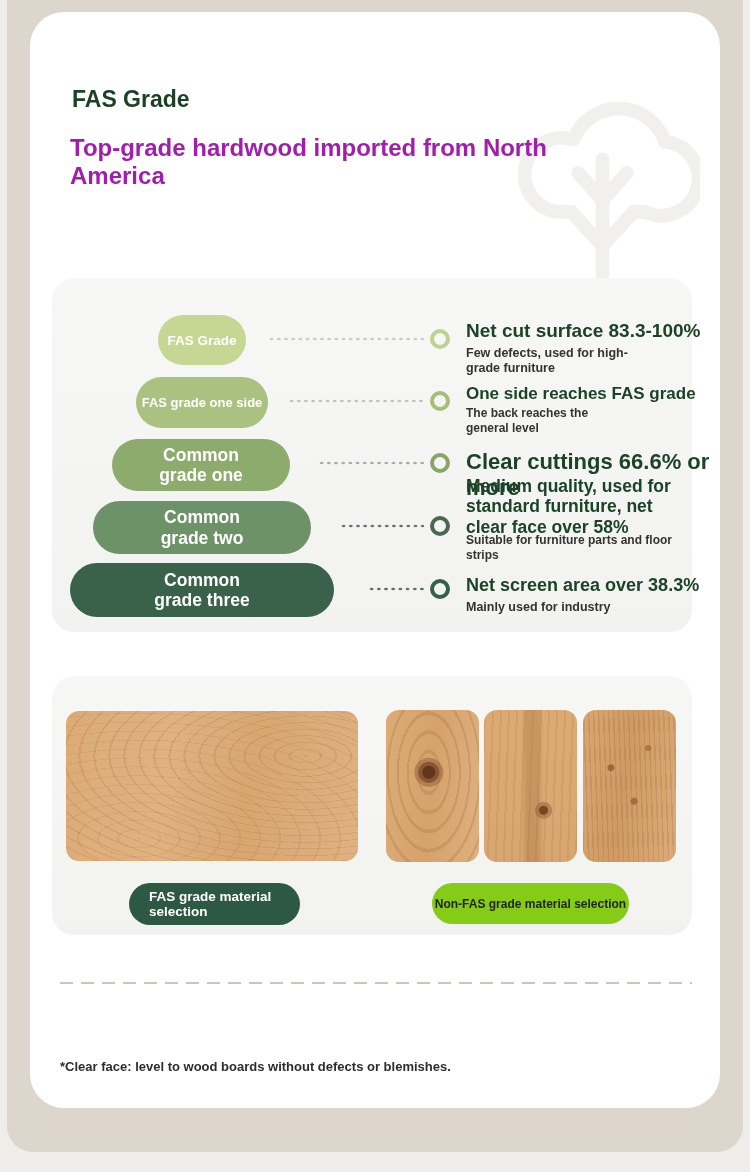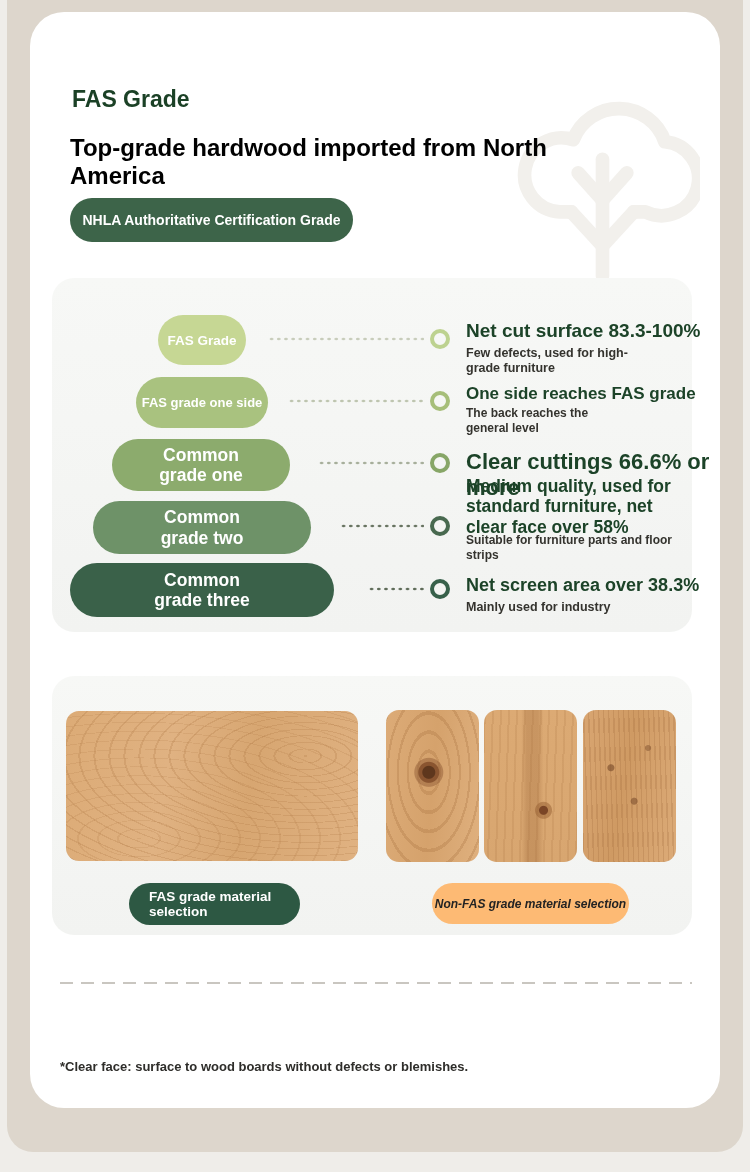--- a/index.html
+++ b/index.html
@@ -8,21 +8,21 @@
   .beige{position:absolute;left:7px;right:7px;top:0;height:1152px;
          background:#ddd6cc;border-radius:0 0 26px 26px;}
   .maincard{position:absolute;left:30px;top:12px;width:690px;height:1096px;
             background:#ffffff;border-radius:34px;}
   .abs{position:absolute;}
   .preline{white-space:pre-line;}
 
   
   .kicker{left:72px;top:86px;font-size:23px;font-weight:bold;color:#1b4126;}
   .title{left:70px;top:134px;width:480px;font-size:24px;line-height:1.18;
-         font-weight:bold;color:#000000;}
+         font-weight:bold;color:#a21caf;}
   .badge{left:70px;top:198px;width:283px;height:44px;border-radius:22px;
          background:#3d6449;color:#ffffff;font-size:14px;font-weight:bold;
          display:flex;align-items:center;justify-content:center;}
   .tree{left:505px;top:58px;}
 
   
   .panel{left:52px;width:640px;border-radius:22px;
          background:linear-gradient(180deg,#f7f8f6 0%,#f2f3f1 100%);}
   .panel.diagram{top:278px;height:354px;}
   .panel.materials{top:676px;height:259px;}
@@ -86,22 +86,22 @@
       radial-gradient(circle at 55% 60%,rgba(110,65,35,.5) 0 3px,rgba(0,0,0,0) 4px),
       radial-gradient(circle at 70% 25%,rgba(110,65,35,.4) 0 2.5px,rgba(0,0,0,0) 3.5px),
       repeating-linear-gradient(88deg,rgba(150,95,50,.22) 0 1.5px,rgba(0,0,0,0) 1.5px 5px),
       linear-gradient(100deg,#d9a672,#cf9a63 45%,#dcab78);}
 
   
   .fas-label{left:129px;top:883px;width:171px;height:42px;border-radius:21px;
       background:#2d5843;color:#fff;font-size:13.5px;font-weight:bold;line-height:1.12;
       display:flex;align-items:center;box-sizing:border-box;padding-left:20px;text-align:left;}
   .nonfas-label{left:432px;top:883px;width:197px;height:41px;border-radius:20.5px;
-      background:#fdba74;color:#232323;font-size:12px;font-weight:bold;
-      display:flex;align-items:center;justify-content:center;font-style:italic;}
+      background:#84cc16;color:#232323;font-size:12px;font-weight:bold;
+      display:flex;align-items:center;justify-content:center;}
 
   
   .divider{left:60px;top:982px;width:632px;height:2px;
       background:repeating-linear-gradient(90deg,#c9c6c0 0 13px,rgba(0,0,0,0) 13px 21px);}
   .fn1{left:60px;top:1000px;width:668px;font-size:14px;font-weight:bold;
       color:#2e2d2a;line-height:1.26;}
   .fn2{left:60px;top:1059px;width:668px;font-size:13px;font-weight:bold;color:#2e2d2a;}
 </style>
 </head>
 <body>
@@ -115,21 +115,20 @@
       <path d="M68 158 H56 A38 38 0 1 1 70 84 A50 50 0 0 1 164 86 A38 38 0 1 1 144 158 H132"></path>
       <path d="M100 104 V 224"></path>
       <path d="M75 118 L100 146 L125 118"></path>
       <path d="M68 158 L100 193 L132 158"></path>
     </g>
   </svg>
 
   <div class="abs kicker">FAS Grade</div>
   <div class="abs title preline">Top-grade hardwood imported from North
 America</div>
-  <div class="abs badge">NHLA Authoritative Certification Grade</div>
 
   <div class="abs panel diagram"></div>
 
   <div class="abs pill p1">FAS Grade</div>
   <div class="abs pill p2">FAS grade one side</div>
   <div class="abs pill p3 preline">Common
 grade one</div>
   <div class="abs pill p4 preline">Common
 grade two</div>
   <div class="abs pill p5 preline">Common
@@ -165,14 +164,14 @@
   <div class="abs panel materials"></div>
   <div class="abs wood wood-large"></div>
   <div class="abs wood wood-sm wa"></div>
   <div class="abs wood wood-sm wb"></div>
   <div class="abs wood wood-sm wc"></div>
   <div class="abs fas-label preline">FAS grade material
 selection</div>
   <div class="abs nonfas-label">Non-FAS grade material selection</div>
 
   <div class="abs divider"></div>
-  <div class="abs fn2">*Clear face: surface to wood boards without defects or blemishes.</div>
+  <div class="abs fn2">*Clear face: level to wood boards without defects or blemishes.</div>
 </div>
 
 </body></html>

